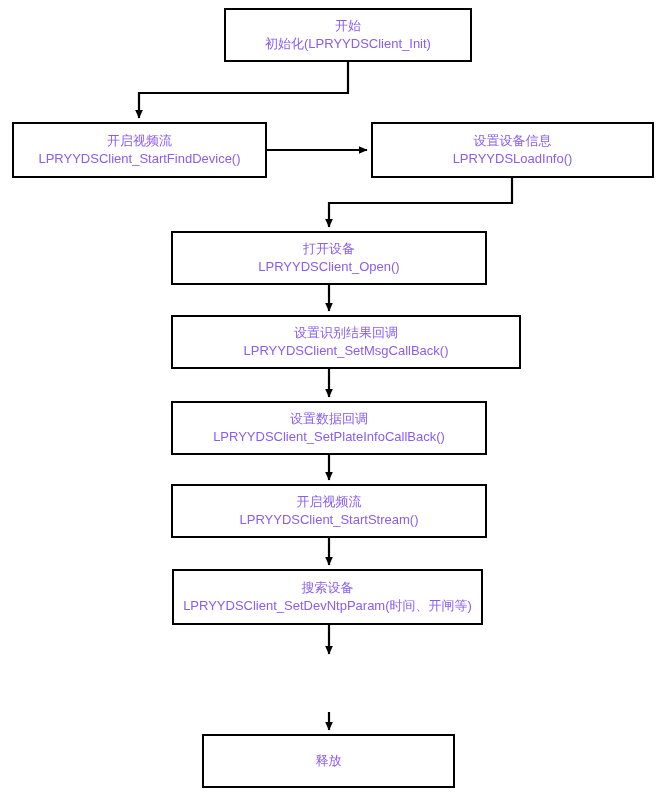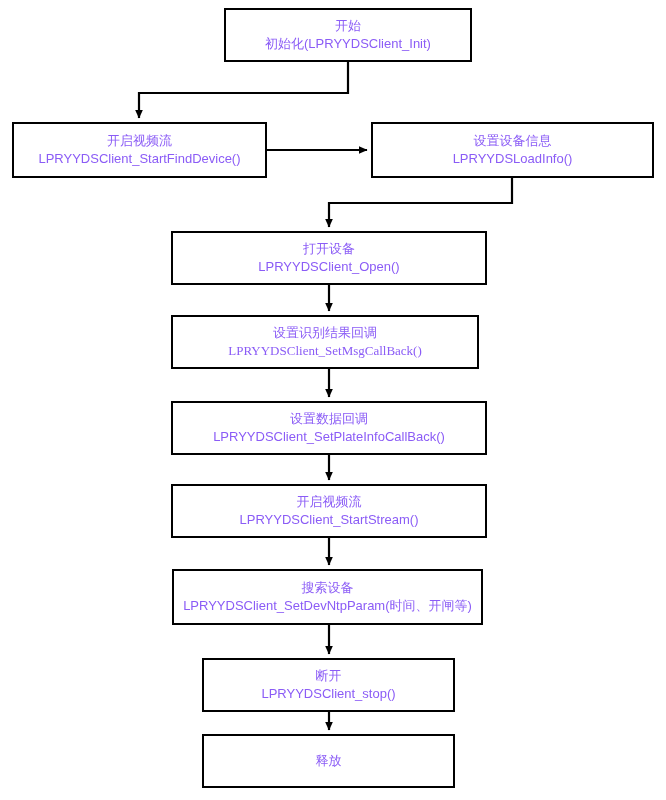--- a/index.html
+++ b/index.html
@@ -111,42 +111,38 @@
   <div class="node" style="left: 371px; top: 122px; width: 283px; height: 56px;">
     <div class="line1">设置设备信息</div>
     <div class="line2">LPRYYDSLoadInfo()</div>
   </div>
 
   <div class="node" style="left: 171px; top: 231px; width: 316px; height: 54px;">
     <div class="line1">打开设备</div>
     <div class="line2">LPRYYDSClient_Open()</div>
   </div>
 
-  <div class="node" style="left: 171px; top: 315px; width: 308px; height: 54px; font-family: Liberation Serif, serif;">
+  <div class="node" style="left: 171px; top: 315px; width: 350px; height: 54px;">
     <div class="line1">设置识别结果回调</div>
     <div class="line2">LPRYYDSClient_SetMsgCallBack()</div>
   </div>
 
   <div class="node" style="left: 171px; top: 401px; width: 316px; height: 54px;">
     <div class="line1">设置数据回调</div>
     <div class="line2">LPRYYDSClient_SetPlateInfoCallBack()</div>
   </div>
 
   <div class="node" style="left: 171px; top: 484px; width: 316px; height: 54px;">
     <div class="line1">开启视频流</div>
     <div class="line2">LPRYYDSClient_StartStream()</div>
   </div>
 
   <div class="node" style="left: 172px; top: 569px; width: 311px; height: 56px;">
     <div class="line1">搜索设备</div>
     <div class="line2">LPRYYDSClient_SetDevNtpParam(时间、开闸等)</div>
   </div>
 
-  <div class="node" style="left: 202px; top: 658px; width: 253px; height: 54px;">
-    <div class="line1">断开</div>
-    <div class="line2">LPRYYDSClient_stop()</div>
-  </div>
 
   <div class="node" style="left: 202px; top: 734px; width: 253px; height: 54px;">
     <div class="line1">释放</div>
   </div>
 
 </div>
 
 </body></html>

